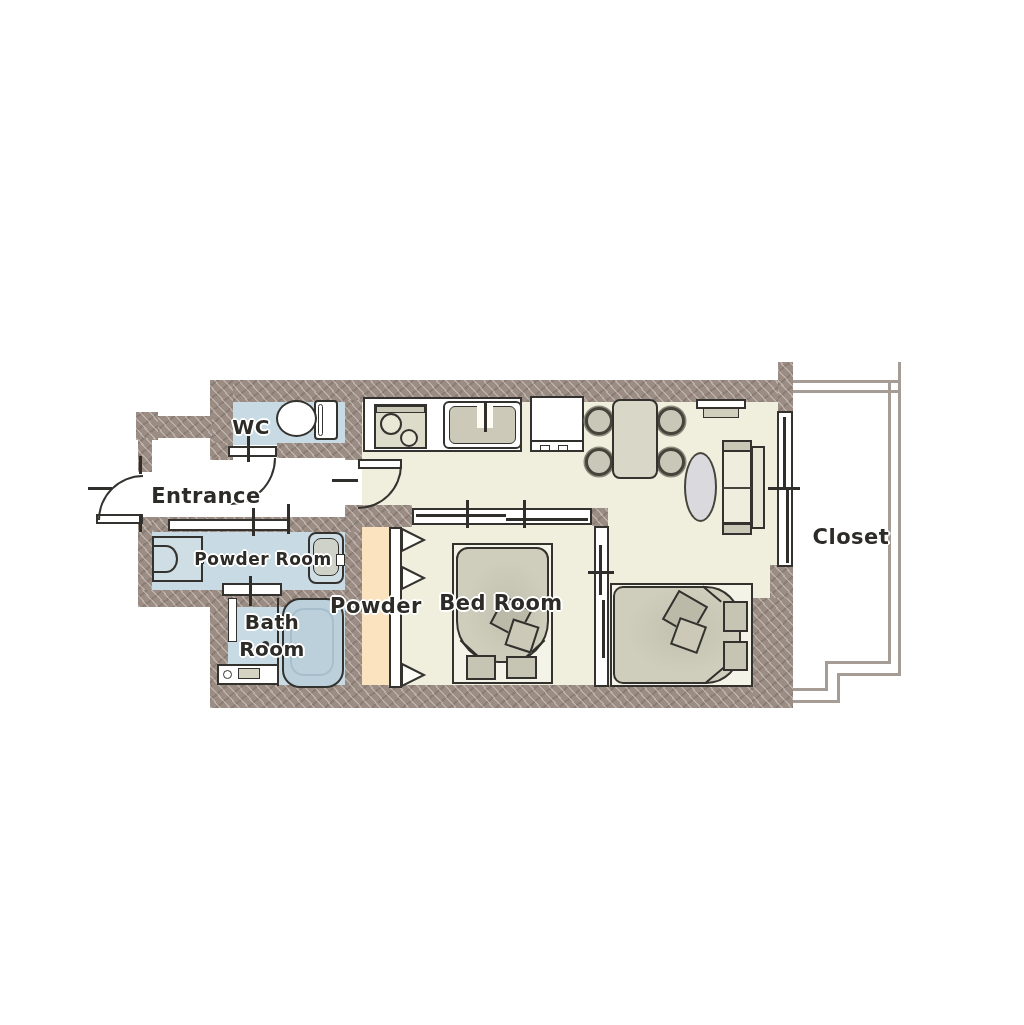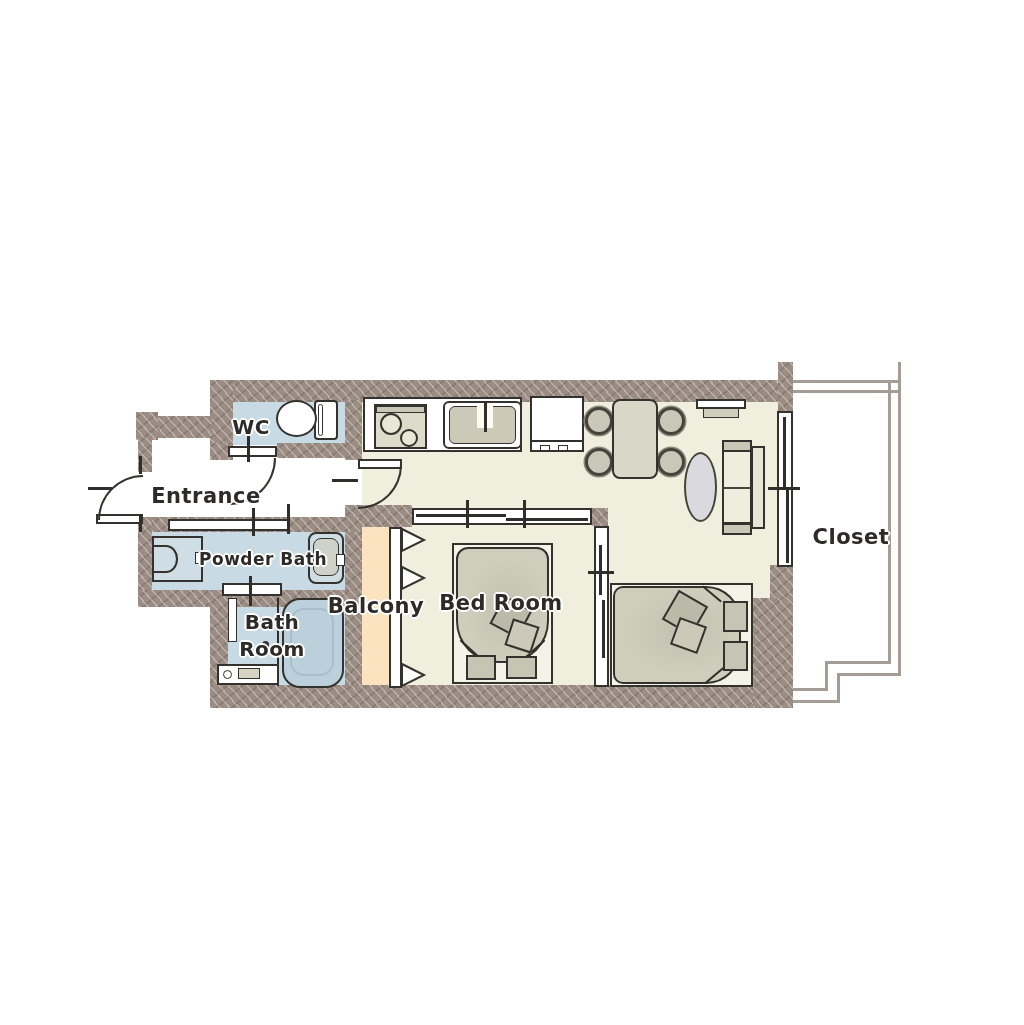--- a/index.html
+++ b/index.html
@@ -175,22 +175,22 @@
   <div class="box z3" style="left:282px;top:598px;width:62px;height:90px;border-width:2.5px;border-radius:18px;background:#bcd0db;"></div>
   <div class="arc z3" style="left:290px;top:608px;width:44px;height:68px;border:2px solid #a7becc;border-radius:14px;"></div>
   <div class="tick z3" style="left:277px;top:598px;width:2px;height:88px;"></div>
   <div class="box z3" style="left:262px;top:641px;width:7px;height:7px;border-radius:50%;background:#33322e;border:none;"></div>
   <div class="box z3" style="left:217px;top:664px;width:62px;height:21px;"></div>
   <div class="box z3" style="left:238px;top:668px;width:22px;height:11px;border-width:1.5px;background:#d5d3c2;"></div>
   <div class="box z3" style="left:223px;top:670px;width:9px;height:9px;border-radius:50%;border-width:1.5px;"></div>
 
   <div class="lbl" style="left:251px;top:427px;font-size:20px;">WC</div>
   <div class="lbl" style="left:206px;top:496px;font-size:21px;">Entrance</div>
-  <div class="lbl" style="left:263px;top:559px;font-size:17px;">Powder Bath</div>
+  <div class="lbl" style="left:263px;top:559px;font-size:17px;">Powder Room</div>
   <div class="lbl" style="left:272px;top:636px;font-size:20px;text-align:center;line-height:27px;">
     <span>Bath</span><br>
     <span>Room</span>
   </div>
-  <div class="lbl" style="left:376px;top:606px;font-size:21px;">Balcony</div>
+  <div class="lbl" style="left:376px;top:606px;font-size:21px;">Powder</div>
   <div class="lbl" style="left:501px;top:603px;font-size:21px;">Bed Room</div>
   <div class="lbl" style="left:851px;top:537px;font-size:21px;">Closet</div>
 
 </div>
 
 </body></html>

